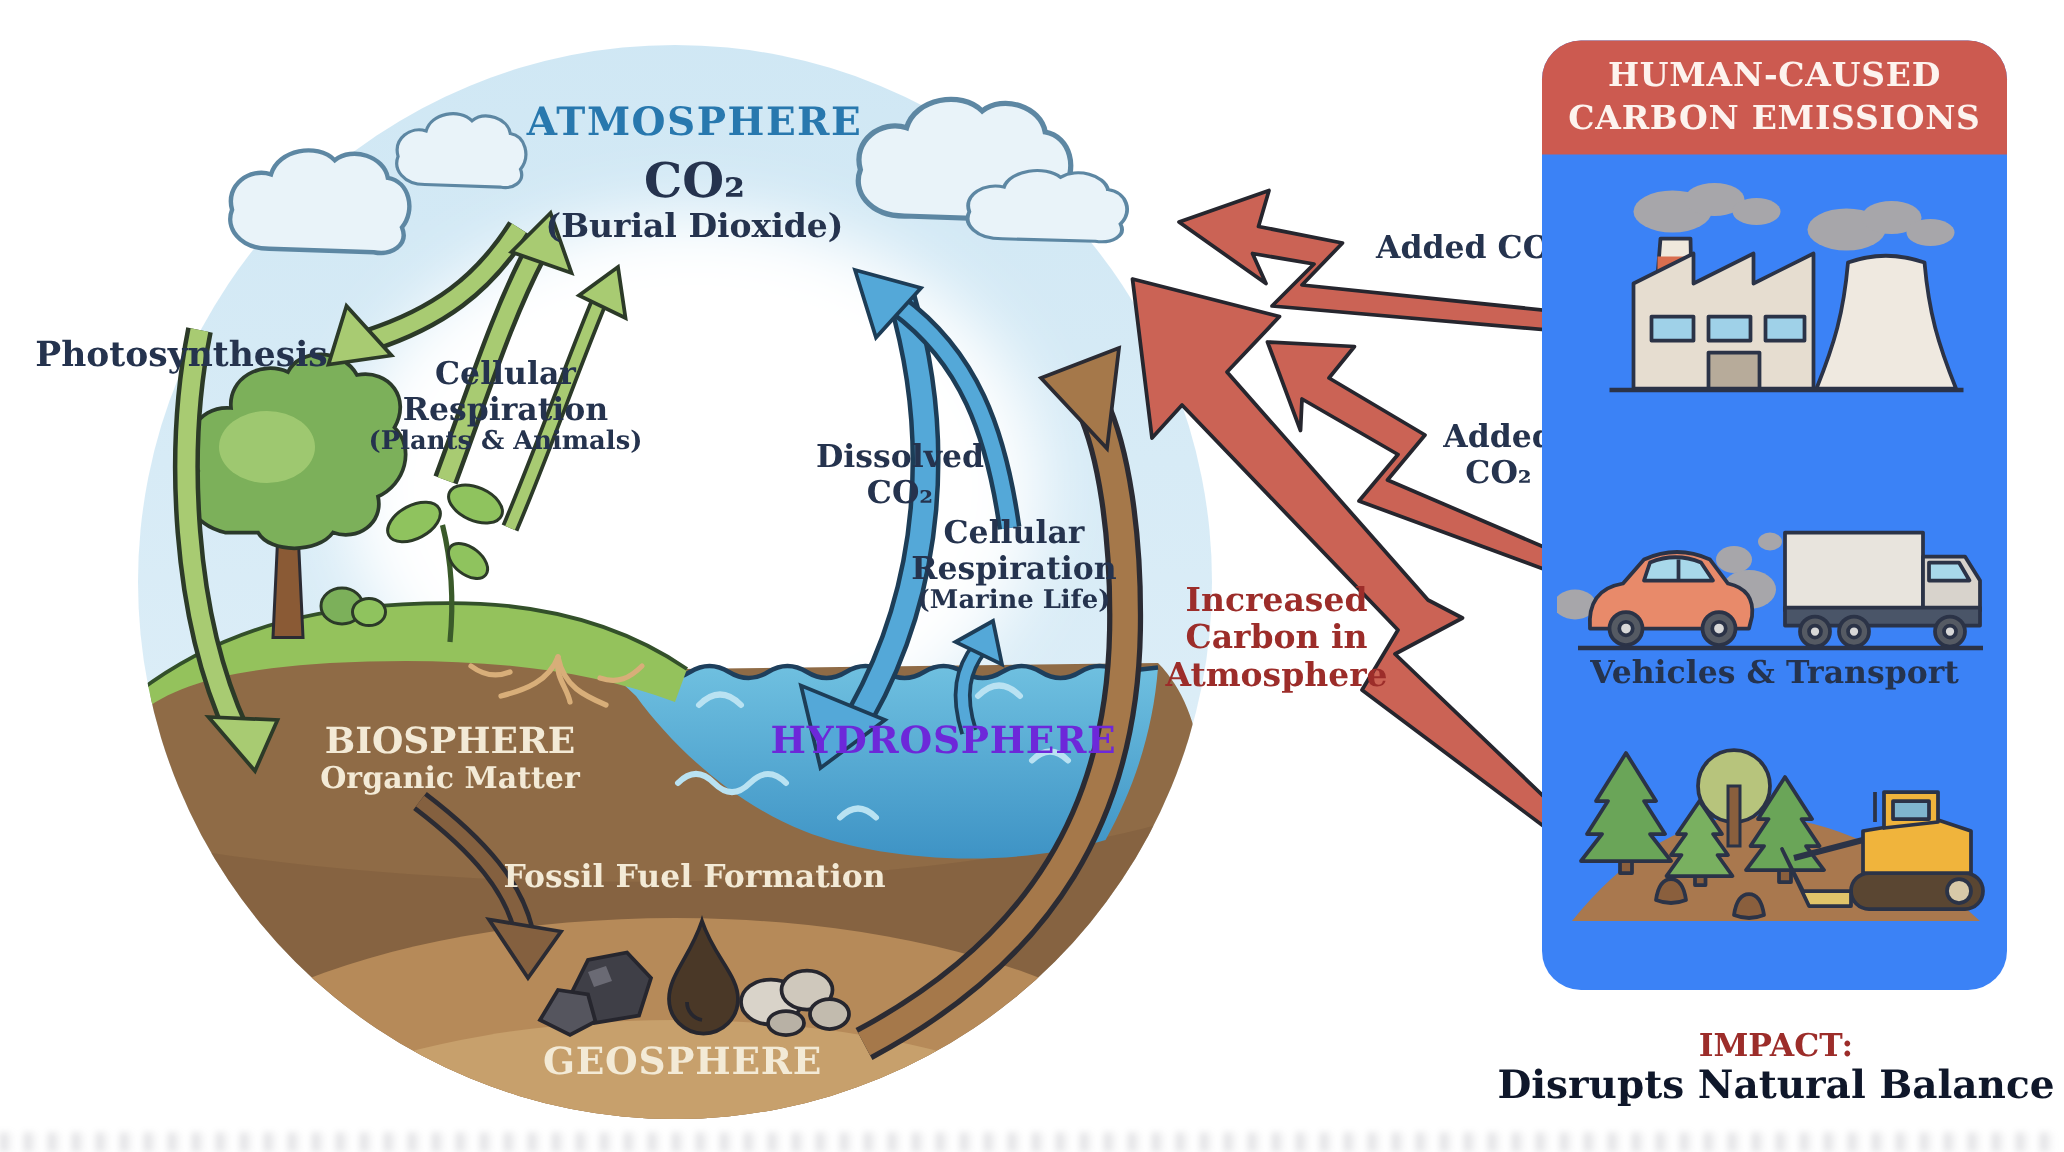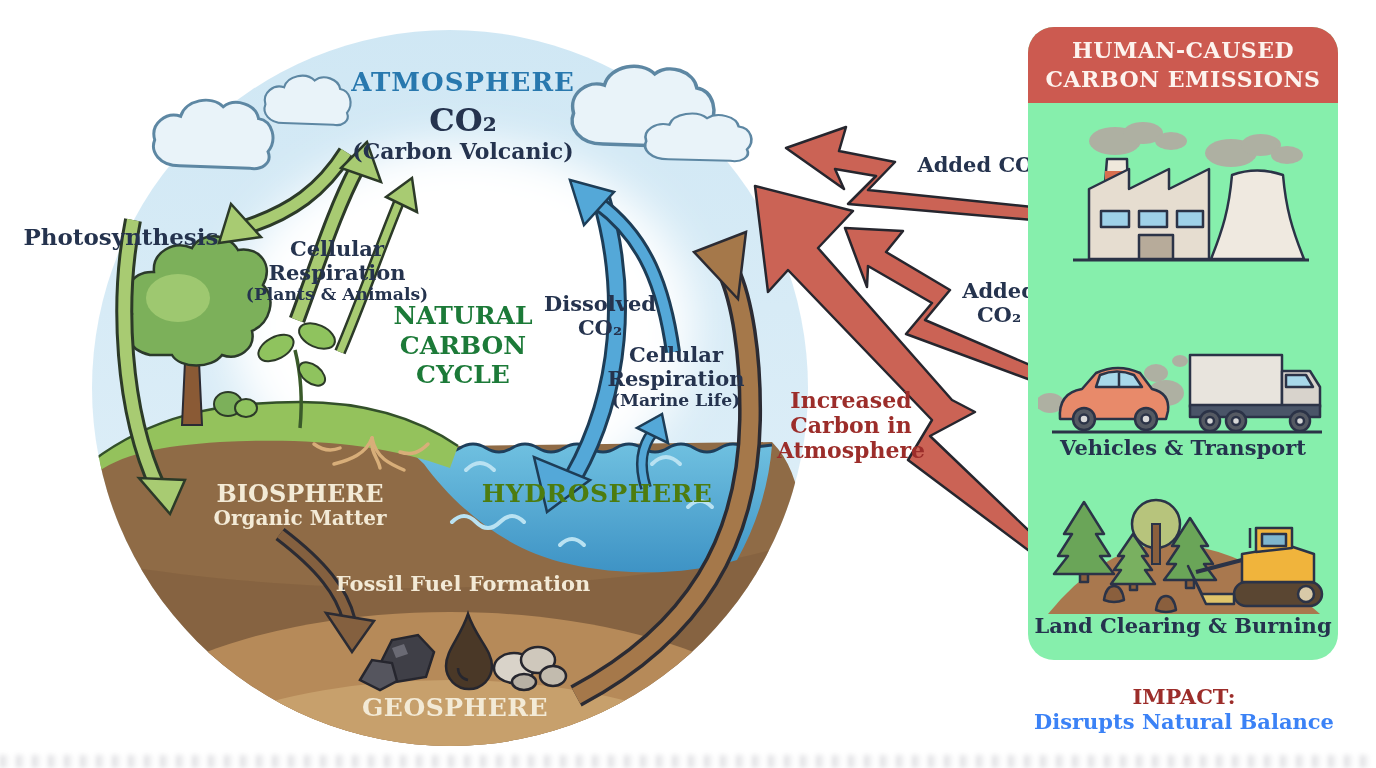--- a/index.html
+++ b/index.html
@@ -5,34 +5,34 @@
   html,body{margin:0;padding:0;background:#ffffff;}
   .stage{position:relative;width:1376px;height:768px;background:#ffffff;overflow:hidden;
          font-family:"DejaVu Serif", "Liberation Serif", serif;}
   .layer{position:absolute;left:0;top:0;}
   .lbl{position:absolute;transform:translateX(-50%);text-align:center;font-weight:bold;
        color:#25334e;line-height:1.14;white-space:nowrap;}
   .lbl .sub{font-size:0.82em;}
   .teal{color:#2878ae;}
   .green{color:#1c7a38;}
   .cream{color:#f3ead6;}
-  .white{color:#4d7c0f;}
+  .white{color:#6d28d9;margin-left:32px;}
   .dred{color:#9c2d2a;}
   .panel{position:absolute;left:1028px;top:27px;width:310px;height:633px;
-         background:#86efac;border-radius:26px;}
+         background:#3b82f6;border-radius:26px;}
   .panel-header{position:absolute;left:0;top:0;width:100%;height:76px;background:#cc5a50;
         border-radius:26px 26px 0 0;display:flex;flex-direction:column;justify-content:center;
         align-items:center;color:#fdf3ee;font-weight:bold;font-size:22px;letter-spacing:.5px;line-height:1.3;}
   .panel-icon{position:absolute;left:50%;transform:translateX(-50%);}
   .panel-lbl{position:absolute;left:50%;transform:translateX(-50%);font-weight:bold;
         font-size:21px;color:#25334e;white-space:nowrap;}
   .impact{position:absolute;left:1184px;top:684px;transform:translateX(-50%);
         text-align:center;font-weight:bold;line-height:1.2;white-space:nowrap;}
   .impact .t{font-size:21px;color:#9c2d2a;}
-  .impact .d{font-size:21px;color:#3b82f6;}
+  .impact .d{font-size:26px;color:#0f172a;}
   .blurstrip{position:absolute;left:0;bottom:0;width:100%;height:13px;opacity:.55;
       background:repeating-linear-gradient(90deg, rgba(95,95,110,.35) 0 5px, rgba(150,150,160,.15) 5px 9px, rgba(255,255,255,0) 9px 16px);
       filter:blur(2.5px);}
 </style>
 </head>
 <body>
 
 <div class="stage">
 
   <svg class="layer" width="1376" height="768" viewBox="0 0 1376 768">
@@ -175,35 +175,30 @@
 
     <g fill="#cb6355" stroke="#26262e" stroke-width="2.5" stroke-linejoin="round">
       <polygon points="786,148 846,127 839,151 895,162 868,190 1080,212 1078,224 848,204 876,176 835,169 844,189"></polygon>
       <polygon points="845,228 903,231 886,252 950,290 925,320 1051,374 1047,386 906,334 932,303 868,266 867,287"></polygon>
       <polygon points="755,186 853,211 818,248 952,400 975,412 930,436 1048,549 1044,562 908,460 932,420 788,270 768,292"></polygon>
     </g>
   </svg>
 
   <div class="lbl teal" style="left:463px;top:68px;font-size:26px;letter-spacing:1px;">ATMOSPHERE</div>
   <div class="lbl" style="left:463px;top:102px;font-size:32px;">CO₂</div>
-  <div class="lbl" style="left:463px;top:139px;font-size:22px;">(Carbon Volcanic)</div>
+  <div class="lbl" style="left:463px;top:139px;font-size:22px;">(Burial Dioxide)</div>
 
   <div class="lbl" style="left:121px;top:224px;font-size:23px;">Photosynthesis</div>
 
   <div class="lbl" style="left:337px;top:237px;font-size:21px;">
     <div>Cellular</div>
     <div>Respiration</div>
     <div class="sub">(Plants &amp; Animals)</div>
   </div>
 
-  <div class="lbl green" style="left:463px;top:301px;font-size:25px;line-height:1.18;">
-    <div>NATURAL</div>
-    <div>CARBON</div>
-    <div>CYCLE</div>
-  </div>
 
   <div class="lbl" style="left:600px;top:292px;font-size:21px;">
     <div>Dissolved</div>
     <div>CO₂</div>
   </div>
 
   <div class="lbl" style="left:676px;top:343px;font-size:21px;">
     <div>Cellular</div>
     <div>Respiration</div>
     <div class="sub">(Marine Life)</div>
@@ -320,21 +315,20 @@
         <rect x="196" y="100" width="88" height="24" rx="12" fill="#5a4632"></rect>
         <circle cx="268" cy="112" r="8" fill="#d8c9a8"></circle>
         <path d="M204,100 L204,72 L252,64 L276,72 L276,100 Z" fill="#f0b43c"></path>
         <path d="M218,70 L218,46 L254,46 L254,66 Z" fill="#f0b43c"></path>
         <path d="M224,52 L248,52 L248,64 L224,64 Z" fill="#7fb6ce"></path>
         <line x1="212" y1="46" x2="212" y2="66"></line>
         <path d="M158,90 L204,78" stroke-width="4"></path>
         <path d="M150,84 L168,122 L196,122 L196,112 L164,112 Z" fill="#e0c46a"></path>
       </g>
     </svg>
-    <div class="panel-lbl" style="top:586px;">Land Clearing &amp; Burning</div>
   </div>
 
   <div class="impact">
     <div class="t">IMPACT:</div>
     <div class="d">Disrupts Natural Balance</div>
   </div>
 
   <div class="blurstrip"></div>
 </div>
 

